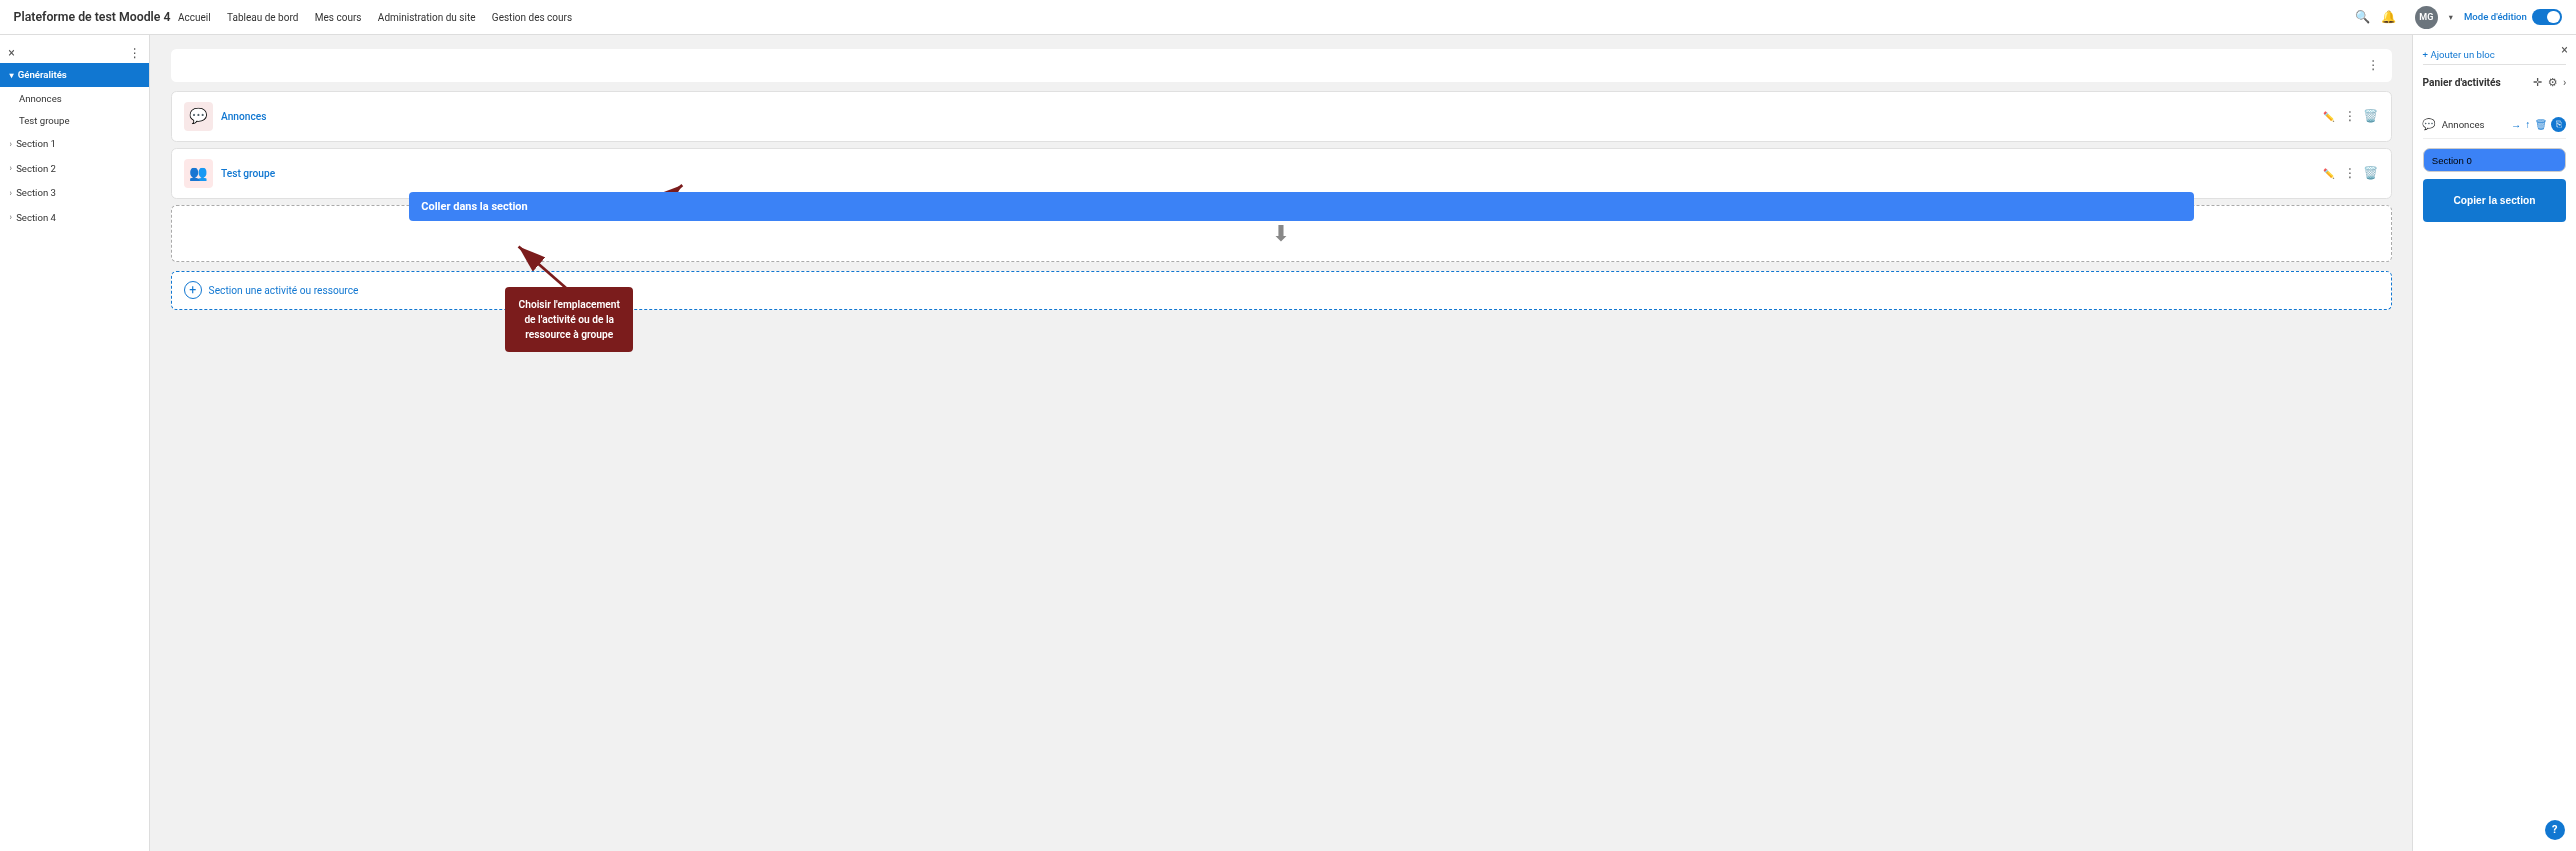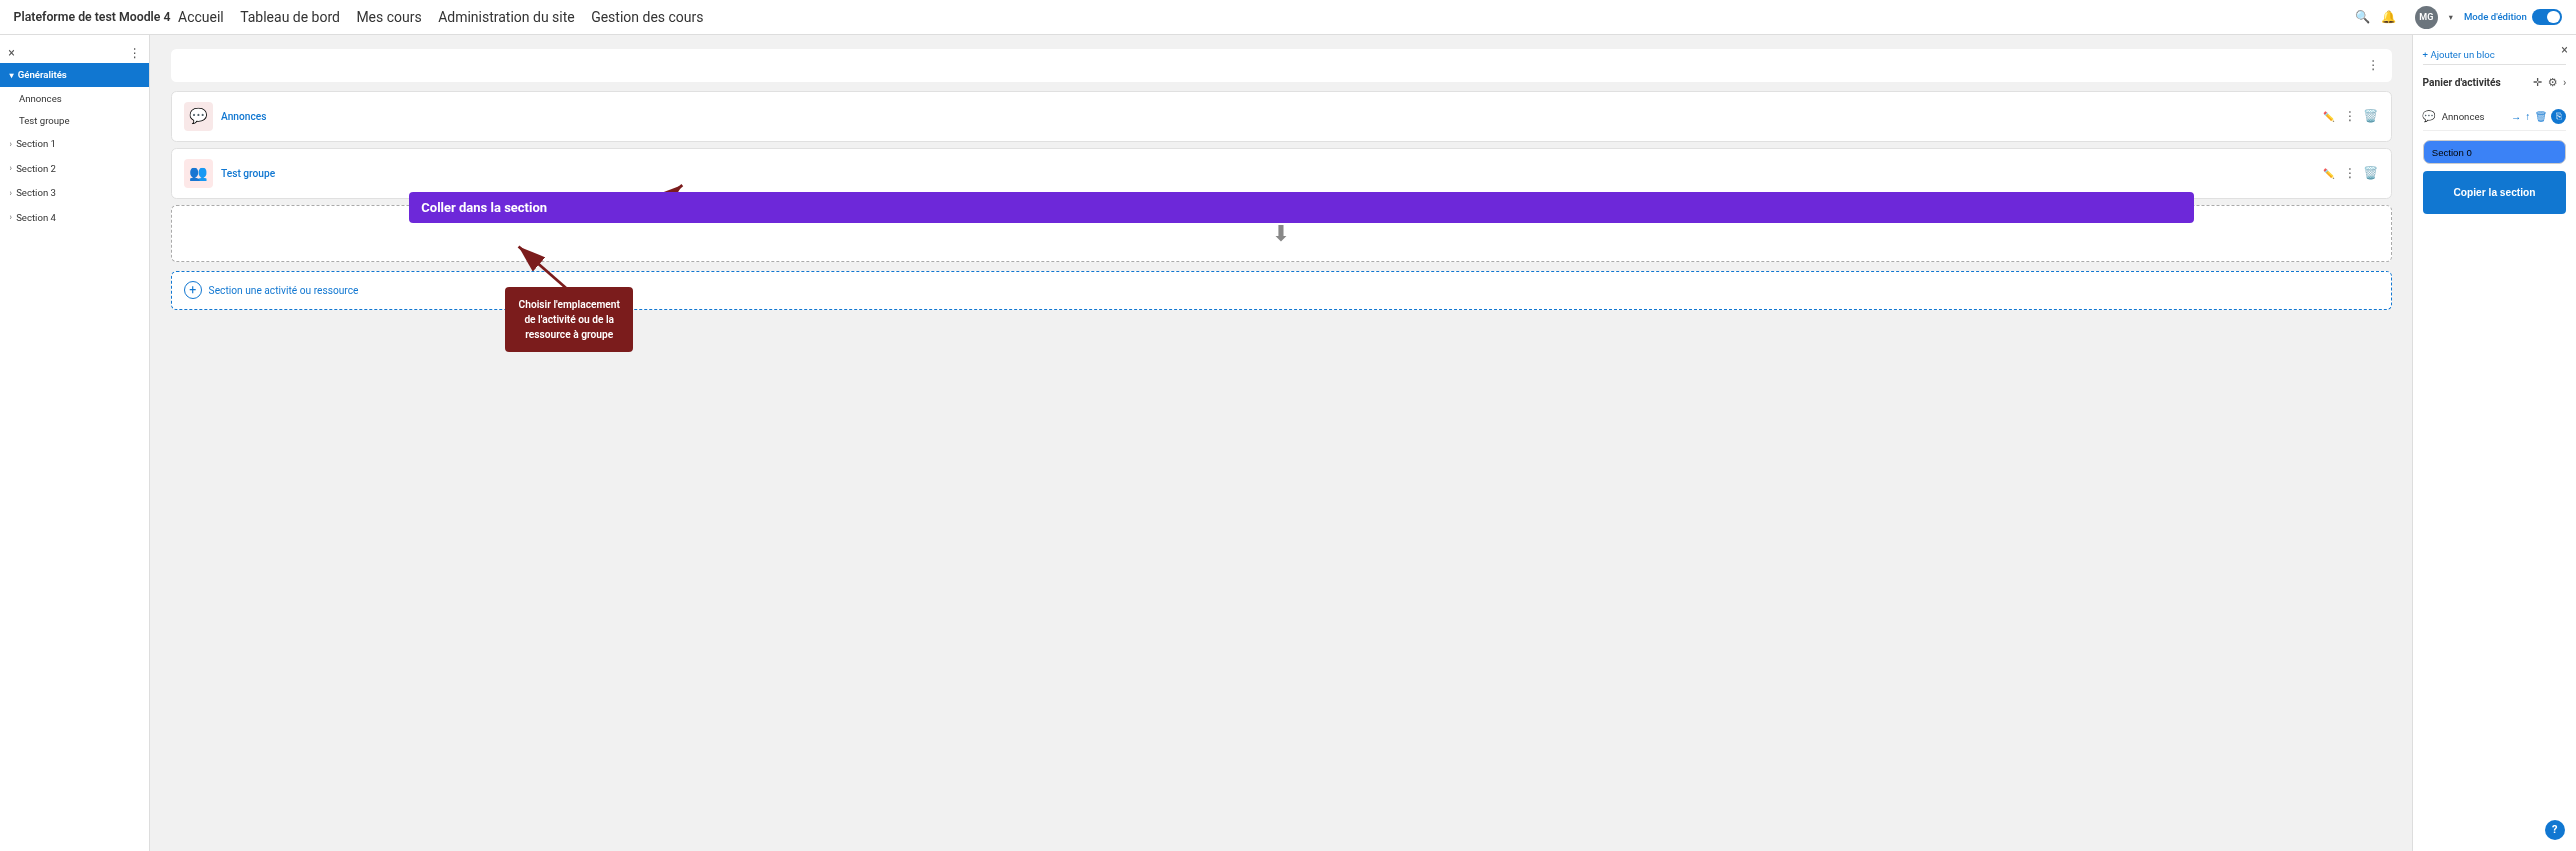--- a/index.html
+++ b/index.html
@@ -5,21 +5,21 @@
     * { box-sizing: border-box; margin: 0; padding: 0; }
     body { font-family: -apple-system, BlinkMacSystemFont, 'Segoe UI', Roboto, sans-serif; background: #f8f8f8; font-size: 9.6px; overflow: hidden; }
 
     
     .topnav {
       display: flex; align-items: center; background: #fff; border-bottom: 0.7px solid #ddd;
       padding: 0 13.6px; height: 35px; gap: 2px;
     }
     .topnav-brand { font-size: 12.3px; font-weight: 600; color: #333; white-space: nowrap; margin-right: 5.5px; }
     .topnav-links { display: flex; gap: 16.4px; align-items: center; }
-    .topnav-link { color: #333; text-decoration: none; font-size: 14px; cursor: pointer; white-space: nowrap; }
+    .topnav-link { color: #333; text-decoration: none; font-size: 10px; cursor: pointer; white-space: nowrap; }
     .topnav-right { margin-left: auto; display: flex; align-items: center; gap: 11px; }
     .topnav-search-icon { font-size: 12.3px; cursor: pointer; color: #555; }
     .topnav-bell { font-size: 12.3px; cursor: pointer; color: #555; }
     .topnav-avatar { background: #6c757d; color: #fff; border-radius: 50%; width: 23px; height: 23px; display: flex; align-items: center; justify-content: center; font-size: 9px; font-weight: 600; cursor: pointer; margin-left: 7px; }
     .topnav-avatar-caret { color: #555; font-size: 8.2px; cursor: pointer; }
     .edition-mode { display: flex; align-items: center; gap: 5.5px; }
     .edition-mode-label { color: #1177d1; font-weight: 500; font-size: 9.6px; }
     .toggle-switch { position: relative; width: 30px; height: 16.4px; }
     .toggle-switch input { opacity: 0; width: 0; height: 0; }
     .toggle-slider { position: absolute; cursor: pointer; top: 0; left: 0; right: 0; bottom: 0; background: #1177d1; border-radius: 16.4px; }
@@ -59,32 +59,32 @@
 
     
     .drop-zone { border: 1.4px dashed #aaa; border-radius: 5.5px; padding: 15px; display: flex; align-items: center; justify-content: center; margin-bottom: 8.2px; background: #fff; }
     .drop-zone-icon { font-size: 22px; color: #888; cursor: pointer; }
 
     
     .add-activity-btn { border: 1.4px dashed #1177d1; border-radius: 5.5px; padding: 9.6px 12.3px; display: flex; align-items: center; gap: 6.8px; color: #1177d1; cursor: pointer; background: #fff; font-size: 10.2px; }
     .add-activity-plus { width: 18px; height: 18px; border: 1.4px solid #1177d1; border-radius: 50%; display: flex; align-items: center; justify-content: center; font-size: 12.3px; }
 
     
-    .callout-coller { position: absolute; top: 198px; left: 259px; background: #6d28d9; color: #fff; padding: 8.2px 12.3px; border-radius: 4.1px; font-size: 13px; font-weight: 700; white-space: nowrap; z-index: 10; }
+    .callout-coller { position: absolute; top: 198px; left: 259px; background: #3b82f6; color: #fff; padding: 8.2px 12.3px; border-radius: 4.1px; font-size: 11px; font-weight: 700; white-space: nowrap; z-index: 10; }
     .callout-choisir { position: absolute; top: 246px; left: 437px; background: #7b1c1c; color: #fff; padding: 9.6px 13.6px; border-radius: 4.1px; font-size: 10.2px; font-weight: 600; z-index: 10; max-width: 177px; text-align: center; line-height: 1.5; }
 
     
     .arrow-overlay { position: absolute; top: 0; left: 0; width: 100%; height: 100%; pointer-events: none; z-index: 9; }
 
     
     .right-sidebar { width: 164px; background: #fff; border-left: 0.7px solid #ddd; padding: 9.6px; flex-shrink: 0; overflow-y: auto; position: relative; }
     .right-sidebar-close { position: absolute; top: 8.2px; right: 8.2px; font-size: 12.3px; cursor: pointer; color: #555; }
     .right-add-block { display: flex; align-items: center; gap: 4.1px; color: #1177d1; font-size: 9.6px; cursor: pointer; margin-bottom: 11px; padding: 4.1px 0; border-bottom: 0.7px solid #e0e0e0; }
 
-    .panier-header { display: flex; align-items: center; justify-content: space-between; margin-bottom: 15px; }
+    .panier-header { display: flex; align-items: center; justify-content: space-between; margin-bottom: 23px; }
     .panier-title { font-size: 10.2px; font-weight: 700; color: #333; }
     .panier-icons { display: flex; gap: 5.5px; align-items: center; }
     .panier-icon { font-size: 11px; color: #555; cursor: pointer; }
 
     .panier-item { display: flex; align-items: center; gap: 5.5px; padding: 5.5px 0; border-bottom: 0.7px solid #eee; }
     .panier-item-icon { font-size: 11px; color: #555; }
     .panier-item-name { flex: 1; font-size: 9.6px; color: #333; }
     .panier-item-actions { display: flex; gap: 4.1px; align-items: center; }
     .panier-action-btn { font-size: 10.2px; cursor: pointer; color: #1177d1; }
     .panier-delete-btn { font-size: 10.2px; cursor: pointer; color: #1177d1; }

